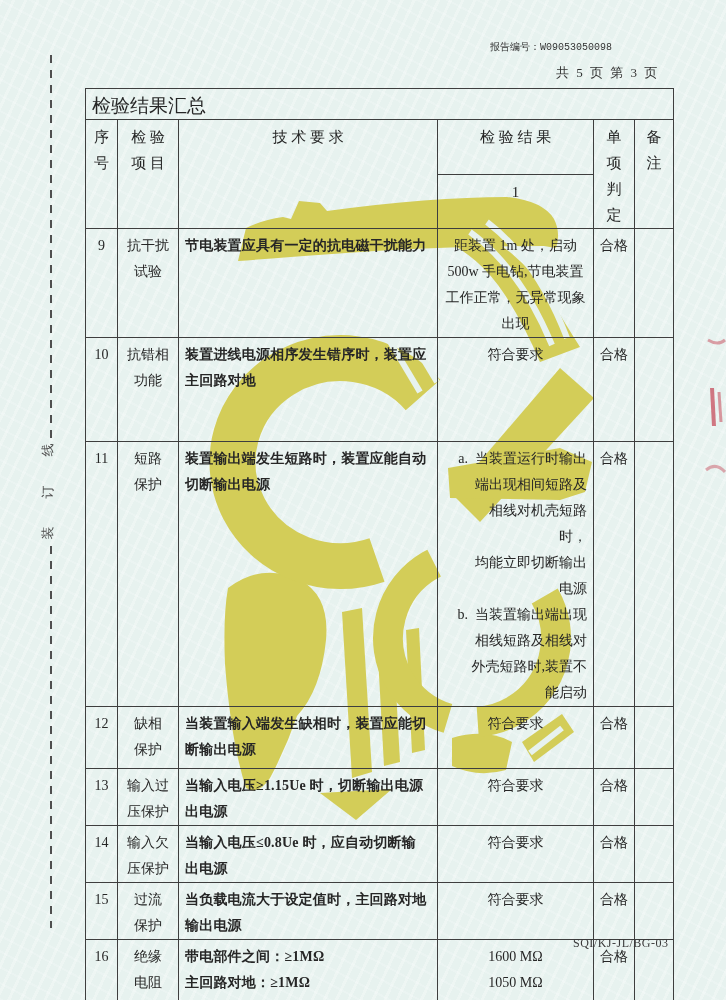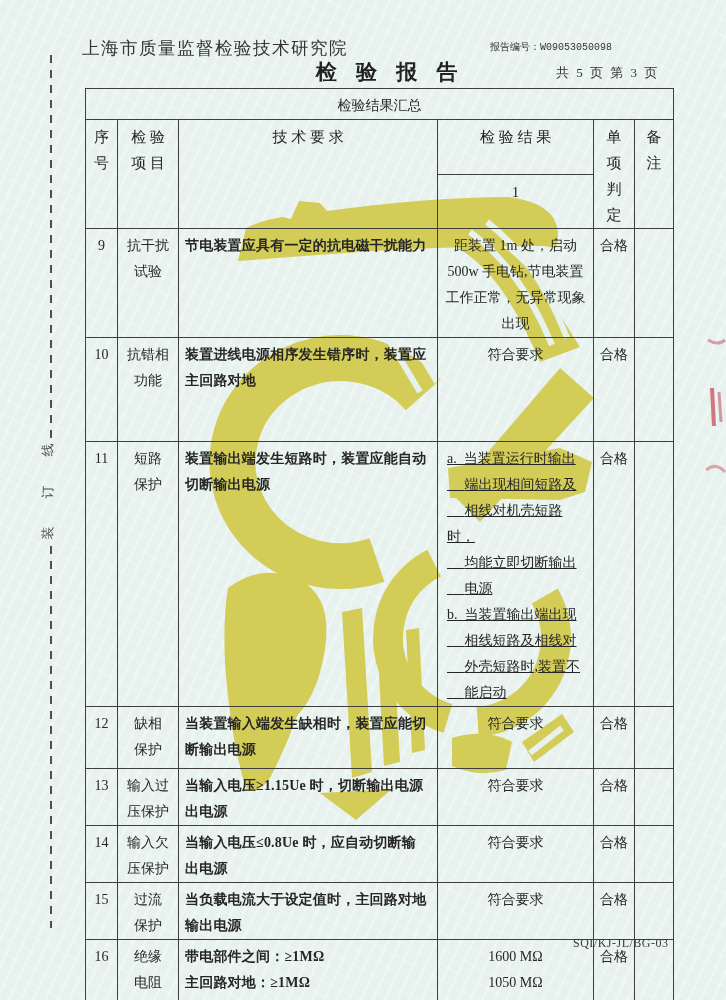--- a/index.html
+++ b/index.html
@@ -15,31 +15,31 @@
   .org{left:82px;top:36px;font-size:17.5px;letter-spacing:1.5px;color:#333;}
   .repno{left:490px;top:40px;font-size:10px;color:#333;font-family:Liberation Mono, monospace;}
   .title{left:270px;top:58px;width:240px;text-align:center;font-size:21px;font-weight:bold;
          letter-spacing:7px;color:#222;}
   .pageinfo{left:556px;top:64px;font-size:13px;letter-spacing:2px;color:#333;text-align:right;}
   .footer{left:573px;top:936px;font-size:12px;color:#3a3a3a;letter-spacing:.5px;}
   table.report{position:absolute;left:85px;top:88px;width:588px;z-index:2;
     border-collapse:collapse;table-layout:fixed;background:transparent;font-size:14px;}
   table.report td{border:1px solid #3e3e3e;vertical-align:top;padding:4px 6px 0 6px;
     line-height:26px;white-space:pre-wrap;overflow:hidden;color:#262626;}
-  td.cap{height:21px;text-align:center;vertical-align:middle;padding:0;line-height:21px;font-size:14px;font-family:Liberation Serif, serif;}
+  td.cap{height:21px;vertical-align:middle;padding:0;line-height:21px;font-size:19px;font-family:Liberation Serif, serif;}
   td.hc{text-align:center;vertical-align:middle;padding:0 2px;line-height:21px;font-size:15px;}
   tr.rh{height:25px;}
   tr.rcap{height:22px;}
   tr.r9{height:108px;} tr.r10{height:104px;} tr.r11{height:250px;} tr.r12{height:62px;margin-top:36px;}
   tr.r13{height:53px;} tr.r14{height:57px;} tr.r15{height:54px;} tr.r16{height:64px;}
   td.no,td.ver{text-align:center;}
   td.item{text-align:center;padding-left:2px;padding-right:2px;}
   td.req{padding-left:10px;padding-right:4px;letter-spacing:.2px;font-weight:bold;}
   td.res{text-align:center;padding-left:4px;padding-right:4px;}
-  td.res.left{text-align:left;padding-left:9px;text-decoration:underline;}
+  td.res.left{text-align:right;padding-left:9px;}
   .dash{position:absolute;left:50px;width:2px;z-index:2;
     background:repeating-linear-gradient(to bottom,#4f4f4f 0 8px,rgba(0,0,0,0) 8px 15px);}
   .dash-top{top:55px;height:383px;}
   .dash-bottom{top:546px;height:382px;}
   .bchar{position:absolute;left:41px;z-index:2;font-size:13px;color:#4a4a4a;
     transform:rotate(-90deg);}
   .b0{top:441px;} .b1{top:483px;} .b2{top:524px;}
   .stamp{position:absolute;left:700px;top:330px;z-index:3;}
 </style>
 </head>
@@ -75,23 +75,21 @@
       <path d="M530,753 L562,728"></path>
     </g>
   </svg>
 
   <div class="dash dash-top"></div>
   <span class="bchar b0">线</span>
   <span class="bchar b1">订</span>
   <span class="bchar b2">装</span>
   <div class="dash dash-bottom"></div>
 
-  <div class="layer org">上海市质量监督检验技术研究院</div>
   <div class="layer repno"><span>报告编号：</span><span>W09053050098</span></div>
-  <div class="layer title">检 验 报 告</div>
   <div class="layer pageinfo">共 5 页  第 3 页</div>
 
   <table class="report">
     <colgroup>
       <col style="width:32px">
         <col style="width:61px">
         <col style="width:259px">
       <col style="width:156px">
         <col style="width:41px">
         <col style="width:39px">

